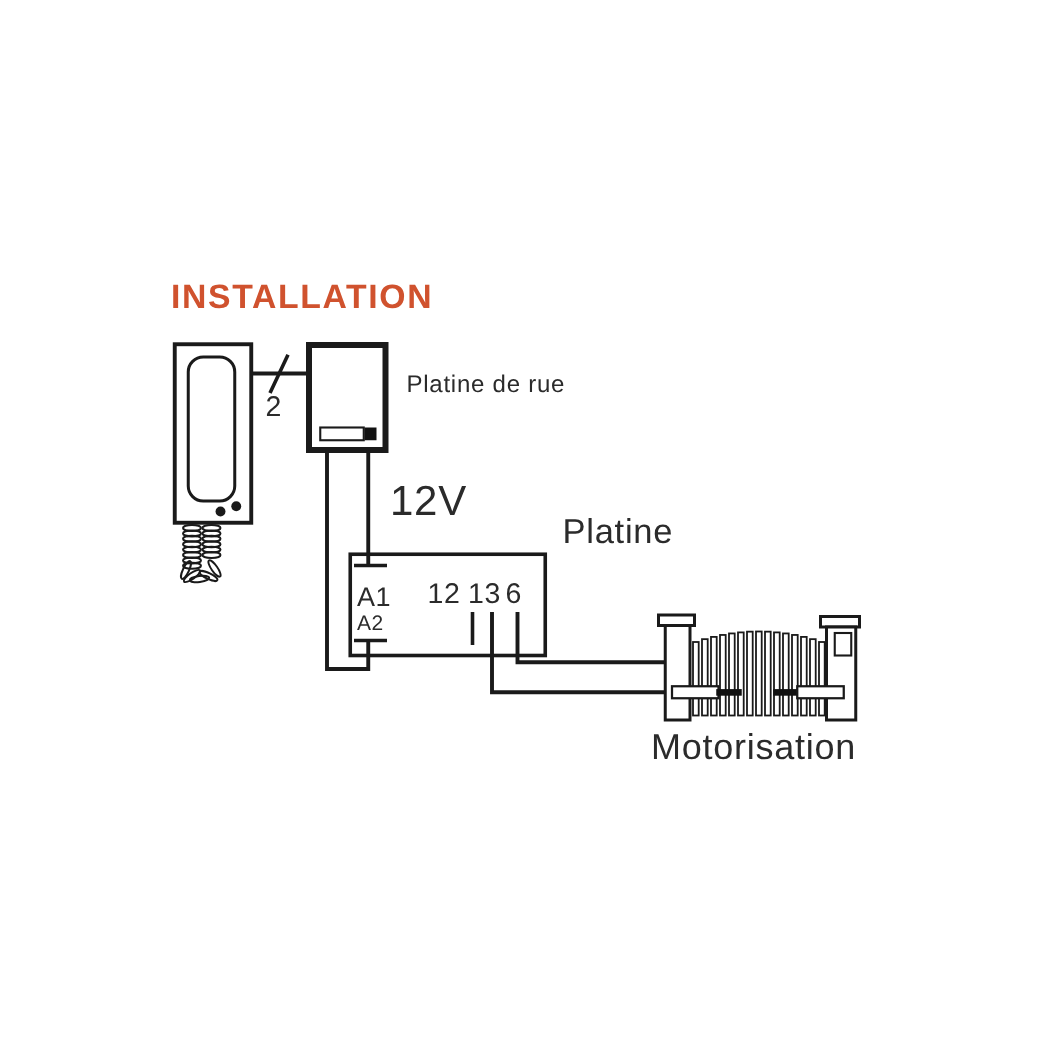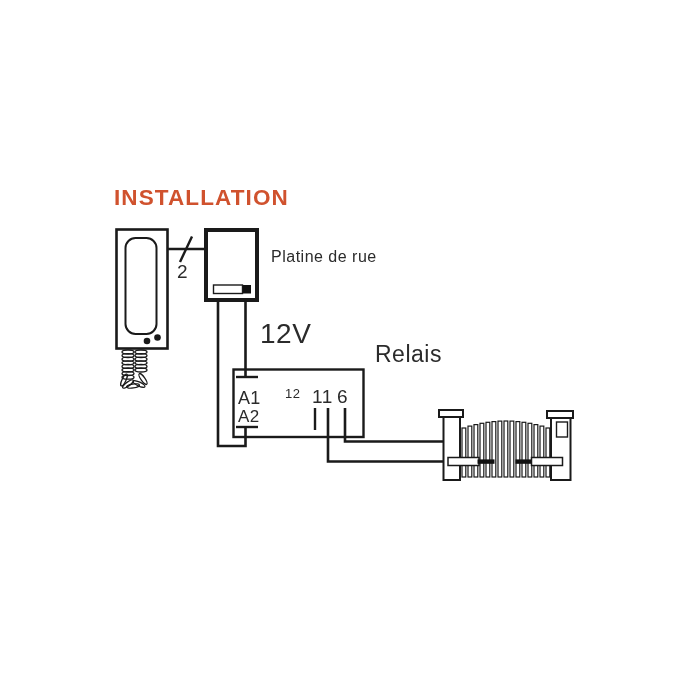--- a/index.html
+++ b/index.html
@@ -113,23 +113,24 @@
       </g>
     </g>
   </svg>
 
   <div class="lbl" style="left:177px;top:262px;font-size:19px">2</div>
 
   <div class="lbl" style="left:271px;top:249px;font-size:16px">Platine de rue</div>
 
   <div class="lbl" style="left:260px;top:320px;font-size:28px">12V</div>
 
-  <div class="lbl" style="left:375px;top:343px;font-size:23px">Relais</div>
+  <div class="lbl" style="left:375px;top:343px;font-size:23px">Platine</div>
 
   <div class="lbl" style="left:238px;top:389px;font-size:18px;letter-spacing:0.3px">A1</div>
-  <div class="lbl" style="left:238px;top:408px;font-size:17px;letter-spacing:0.3px">A2</div>
+  <div class="lbl" style="left:238px;top:408px;font-size:14px;letter-spacing:0.3px">A2</div>
 
-  <div class="lbl" style="left:285px;top:387px;font-size:13px">12</div>
-  <div class="lbl" style="left:312px;top:387px;font-size:19px">11</div>
+  <div class="lbl" style="left:285px;top:387px;font-size:19px">12</div>
+  <div class="lbl" style="left:312px;top:387px;font-size:19px">13</div>
   <div class="lbl" style="left:337px;top:387px;font-size:19px">6</div>
 
+  <div class="lbl" style="left:434px;top:487px;font-size:24px">Motorisation</div>
 
 </div>
 
 </body></html>

